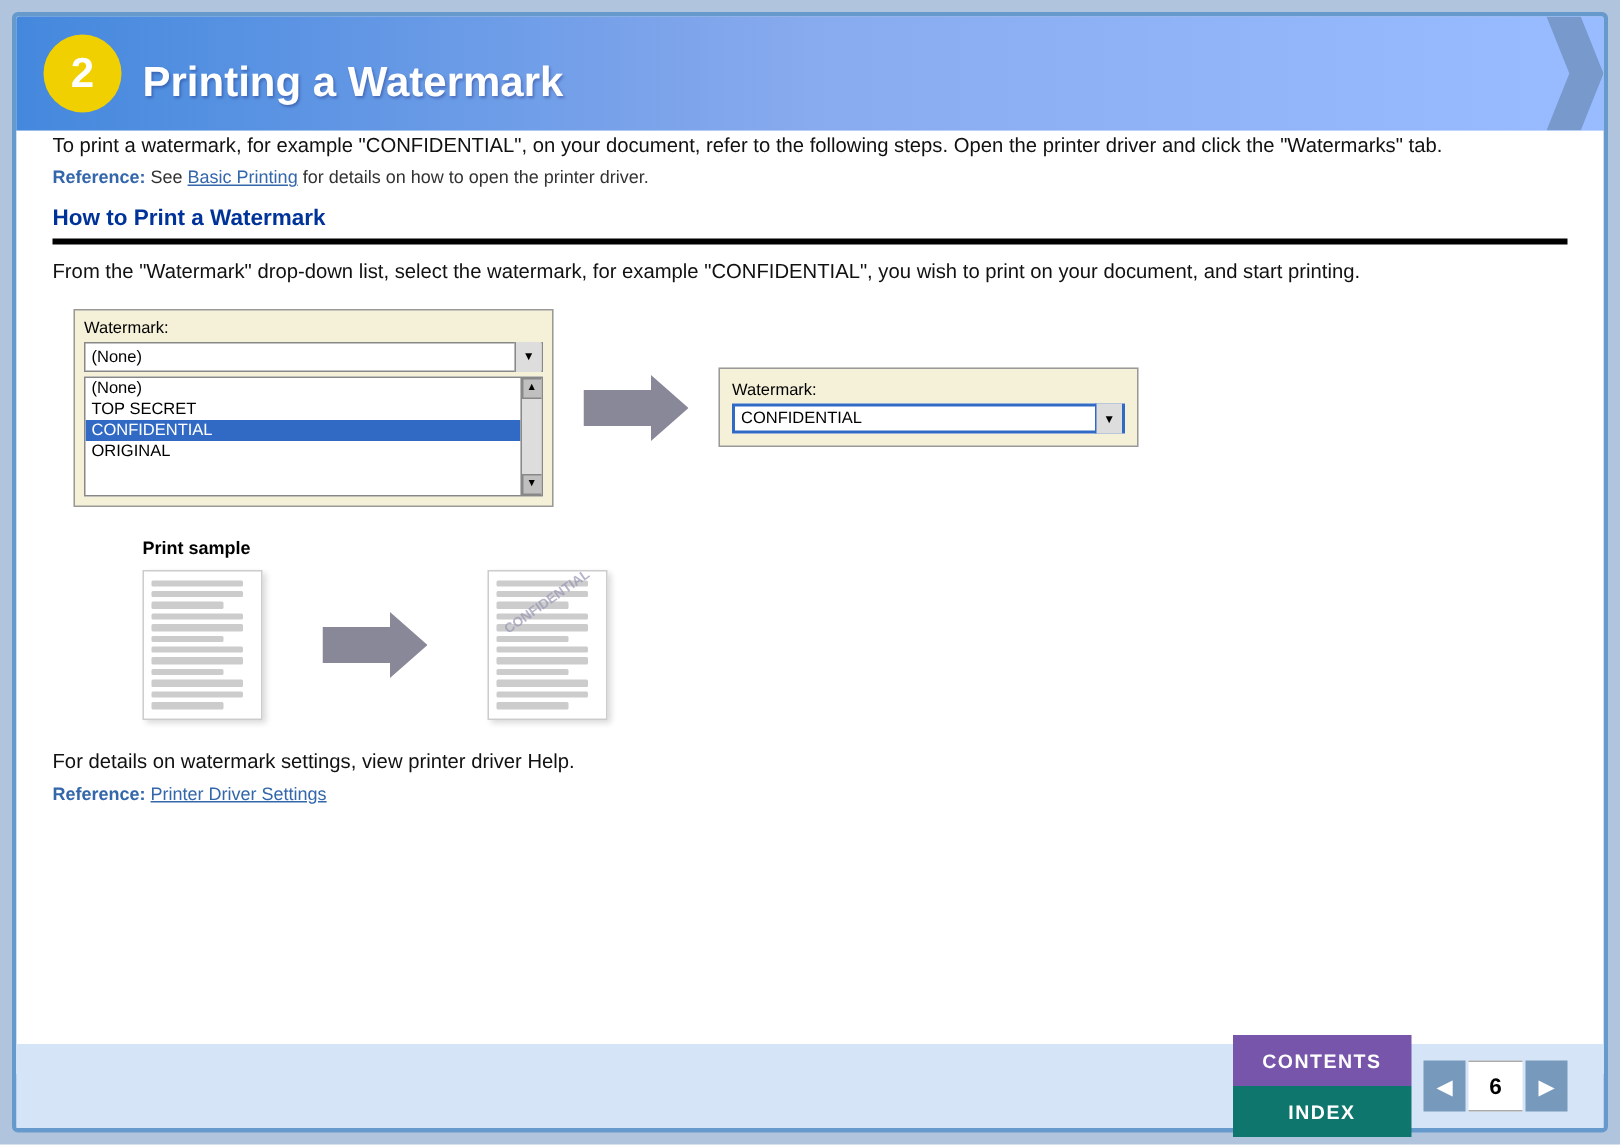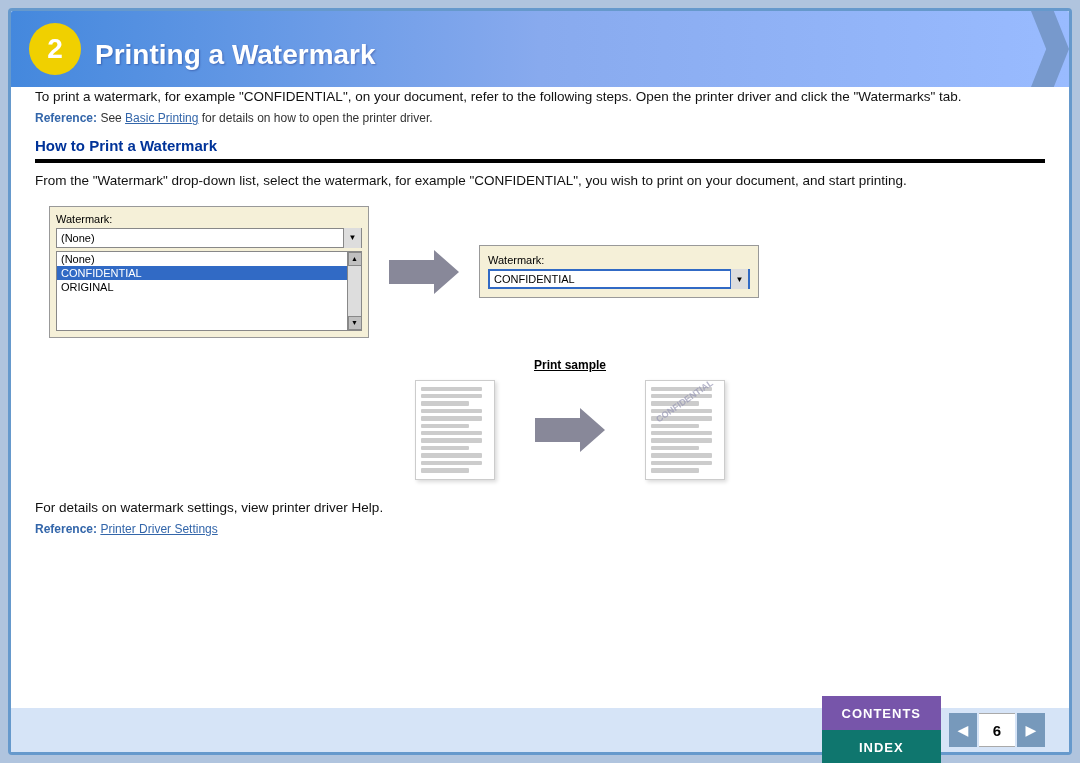--- a/index.html
+++ b/index.html
@@ -217,23 +217,22 @@
       align-items: center;
       border: 2px solid #316ac5;
       background: #fff;
       height: 20px;
     }
 
     
     .print-sample-section {
       display: flex;
       flex-direction: column;
-      align-items: center;
+      align-items: flex-start;
       margin-left: 60px;
-      text-decoration: underline;
     }
     .print-sample-label {
       font-size: 12px;
       font-weight: bold;
       color: #000;
       margin-bottom: 8px;
       text-align: center;
     }
     .print-sample-row {
       display: flex;
@@ -275,21 +274,21 @@
       font-weight: bold;
       pointer-events: none;
     }
 
     
     .bottom-bar {
       position: absolute;
       bottom: 0;
       left: 0;
       right: 0;
-      height: 44px;
+      height: 56px;
       background: #d6e4f7;
       display: flex;
       align-items: center;
       justify-content: flex-end;
       padding-right: 24px;
       gap: 0;
     }
     .contents-btn {
       background: #7755aa;
       color: #fff;
@@ -382,20 +381,21 @@
 
       <div class="watermark-ui">
         <div class="watermark-label">Watermark:</div>
         <div class="dropdown-combo">
           <span class="dropdown-value">(None)</span>
           <div class="dropdown-btn">▼</div>
         </div>
         <div class="list-box">
           <div class="list-content">
             <div class="list-item">(None)</div>
+            <div class="list-item">TOP SECRET</div>
             <div class="list-item selected">CONFIDENTIAL</div>
             <div class="list-item">ORIGINAL</div>
           </div>
           <div class="list-scrollbar">
             <div class="scroll-up">▲</div>
             <div style="flex:1"></div>
             <div class="scroll-down">▼</div>
           </div>
         </div>
       </div>

